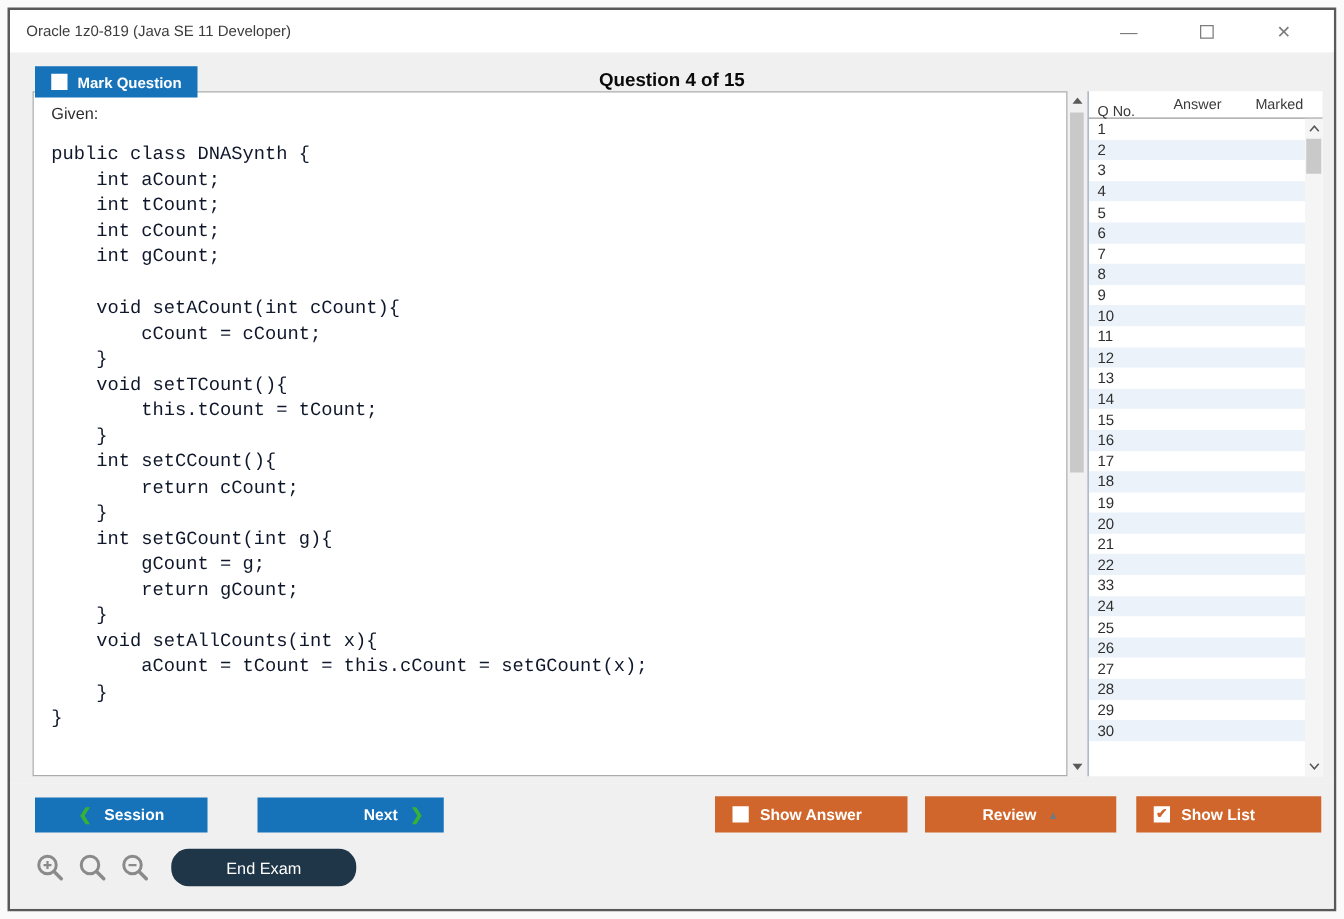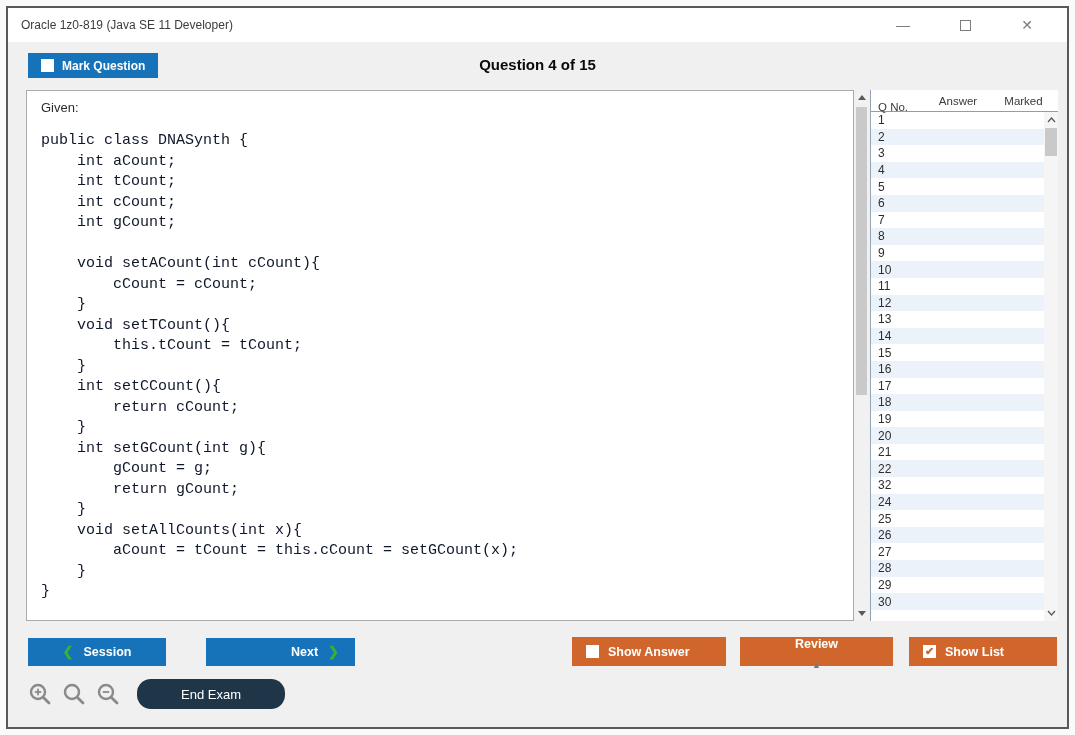--- a/index.html
+++ b/index.html
@@ -12,21 +12,21 @@
   .frame{position:absolute; left:6px; top:6px; width:1063px; height:723px;
     border:2px solid var(--frame); background:#fff; display:flex; flex-direction:column;}
   
   .titlebar{height:34px; background:#fff; display:flex; align-items:center; padding-left:13px; flex:none;}
   .titlebar .title{font-size:12px; color:#3c3c3c;}
   .win-controls{margin-left:auto; display:flex; align-items:center; padding-right:26px;}
   .win-btn{width:28px; display:flex; justify-content:center; align-items:center;
     color:#7c7c7c; font-size:14px; margin-left:34px; cursor:default; height:24px;}
   .maxbox{width:11px; height:11px; border:1px solid #7c7c7c; display:inline-block;}
   
-  .headerbar{height:47px; background:var(--chrome); position:relative; flex:none;}
+  .headerbar{height:30px; background:var(--chrome); position:relative; flex:none;}
   .mark-btn{position:absolute; left:20px; top:11px; height:25px; background:var(--blue);
     color:#fff; font-weight:bold; font-size:12px; display:flex; align-items:center;
     gap:8px; padding:0 13px; border:none; cursor:pointer;}
   .checkbox{width:13px; height:13px; background:#fff; display:inline-flex;
     align-items:center; justify-content:center; flex:none;}
   .checkbox .mark{display:none; color:var(--orange); font-size:11px; line-height:1; font-weight:bold;}
   .checkbox.checked .mark{display:block;}
   .q-counter{position:absolute; left:0; right:0; top:14px; text-align:center;
     font-size:15px; font-weight:bold; color:#0a0a0a;}
   
@@ -70,21 +70,21 @@
   .frow1{padding:0 10px 0 20px;}
   .frow2{padding:0 10px 0 20px; margin-top:13px;}
   .btn{border:none; cursor:pointer; color:#fff; display:flex; align-items:center; flex:none;}
   .btn-blue{background:var(--blue); height:28px; font-weight:bold; font-size:12.5px;}
   .btn-prev{width:138px; justify-content:center; gap:10px;}
   .btn-next{width:149px; margin-left:40px; justify-content:flex-end; gap:10px; padding-right:16px;}
   .chevron{color:var(--green); font-size:13px; font-weight:bold;}
   .btn-orange{background:var(--orange); height:29px; font-weight:bold; font-size:12.5px;
     padding:0 14px; gap:9px;}
   .btn-show-answer{margin-left:auto; width:154px;}
-  .btn-review{margin-left:14px; width:153px; justify-content:space-between;flex-direction:column;}
+  .btn-review{margin-left:14px; width:153px; justify-content:center;}
   .btn-show-list{margin-left:16px; width:148px;}
   .caret{color:#6f7a82; font-size:9px;}
   .btn-navy{background:var(--navy); height:30px; font-size:13px; justify-content:center;}
   .btn-save{margin-left:auto; width:153px;}
   .btn-end{margin-left:16px; width:148px;border-radius:14px;}
   .zoom-group{display:flex; align-items:center; gap:9px;}
   .zoom-group svg{display:block; cursor:pointer;}
 </style>
 </head>
 <body>
@@ -264,21 +264,21 @@
             <span class="c1">21</span>
             <span class="c2"></span>
             <span class="c3"></span>
           </div>
           <div class="qrow alt">
             <span class="c1">22</span>
             <span class="c2"></span>
             <span class="c3"></span>
           </div>
           <div class="qrow">
-            <span class="c1">32</span>
+            <span class="c1">33</span>
             <span class="c2"></span>
             <span class="c3"></span>
           </div>
           <div class="qrow alt">
             <span class="c1">24</span>
             <span class="c2"></span>
             <span class="c3"></span>
           </div>
           <div class="qrow">
             <span class="c1">25</span>

